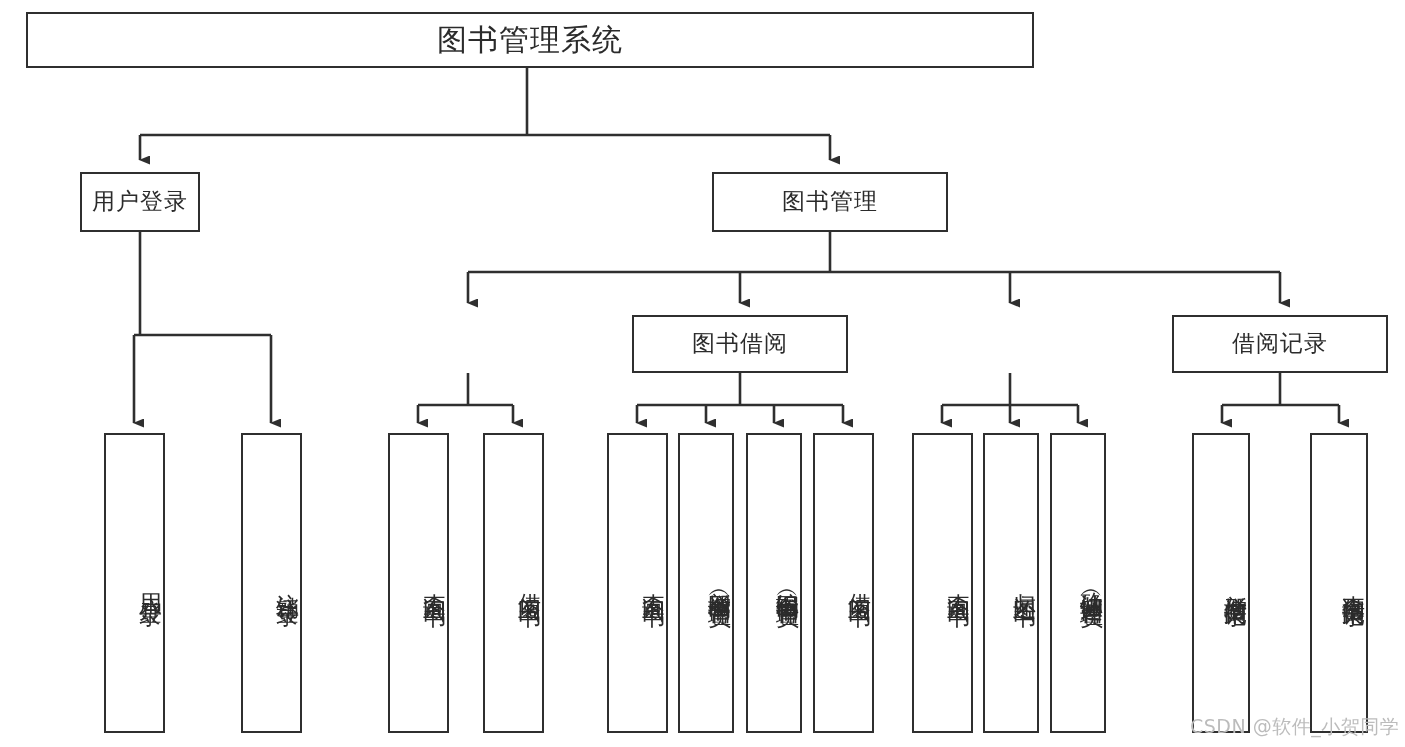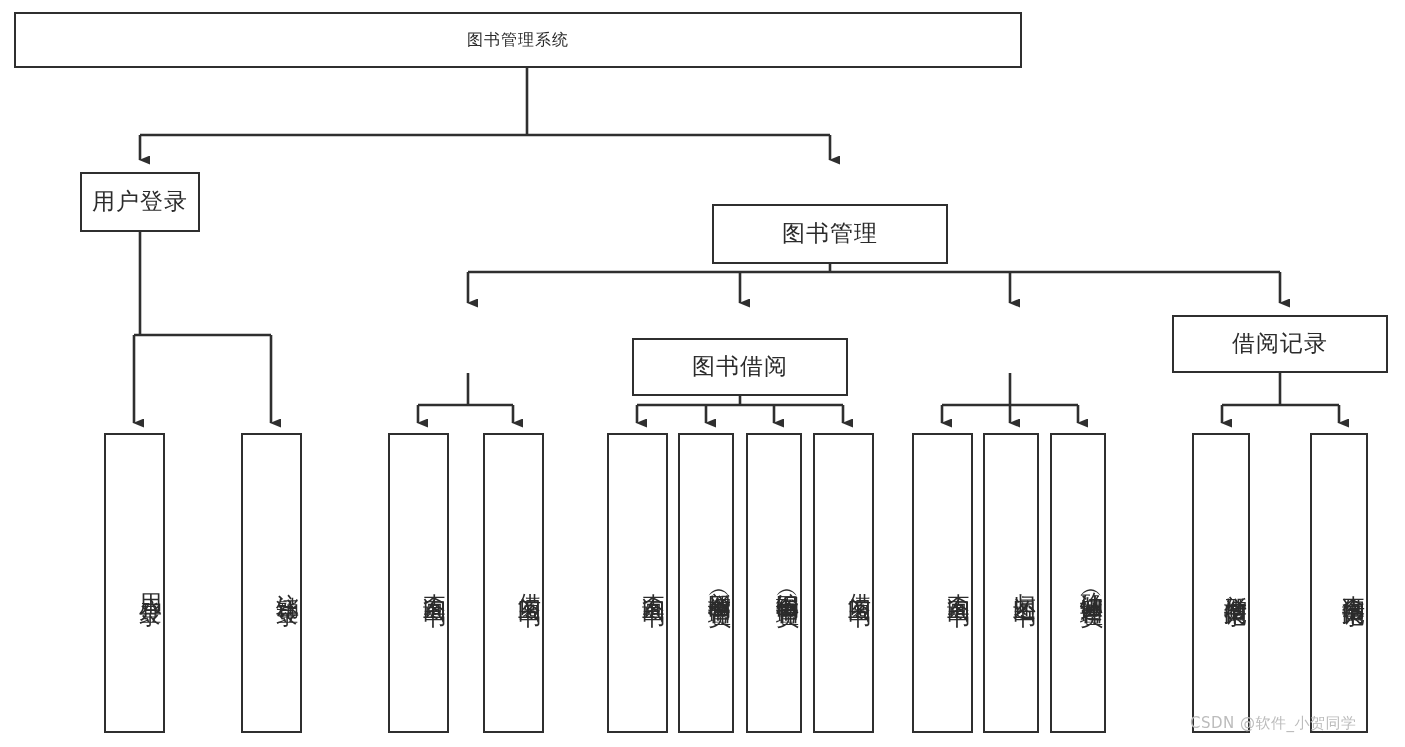--- a/index.html
+++ b/index.html
@@ -35,24 +35,24 @@
     align-items:flex-start;
     justify-content:center;
   }
   .node.vert.tall{letter-spacing:2px;}
   .node.vert .vtext{
     writing-mode:vertical-rl;
     text-orientation:upright;
     white-space:nowrap;
     display:block;
   }
-  #root-node{font-size:16px;}
+  #root-node{font-size:30px;margin-left:12px;}
   .watermark{
     position:absolute;
-    font-size:15px;
+    font-size:19px;
     color:#bcbcbc;
     white-space:nowrap;
     letter-spacing:0.5px;
   }
   svg.links{position:absolute;left:0;top:0;width:1405px;height:747px;pointer-events:none;}
 </style>
 </head>
 <body>
 
 <div id="diagram">
@@ -107,25 +107,25 @@
     </g>
   </svg>
 
   <div class="node horiz" id="root-node" style="left:14px;top:12px;width:1008px;height:56px;">
     <span>图书管理系统</span>
   </div>
 
   <div class="node horiz" style="left:80px;top:172px;width:120px;height:60px;">
     <span>用户登录</span>
   </div>
-  <div class="node horiz" style="left:712px;top:172px;width:236px;height:60px;margin-top:32px;">
+  <div class="node horiz" style="left:712px;top:172px;width:236px;height:60px;">
     <span>图书管理</span>
   </div>
 
-  <div class="node horiz" style="left:632px;top:315px;width:216px;height:58px;margin-top:23px;">
+  <div class="node horiz" style="left:632px;top:315px;width:216px;height:58px;">
     <span>图书借阅</span>
   </div>
   <div class="node horiz" style="left:1172px;top:315px;width:216px;height:58px;">
     <span>借阅记录</span>
   </div>
 
   <div class="node vert" style="left:104px;top:433px;width:61px;height:300px;">
     <span class="vtext">用户登录</span>
   </div>
   <div class="node vert" style="left:241px;top:433px;width:61px;height:300px;">

